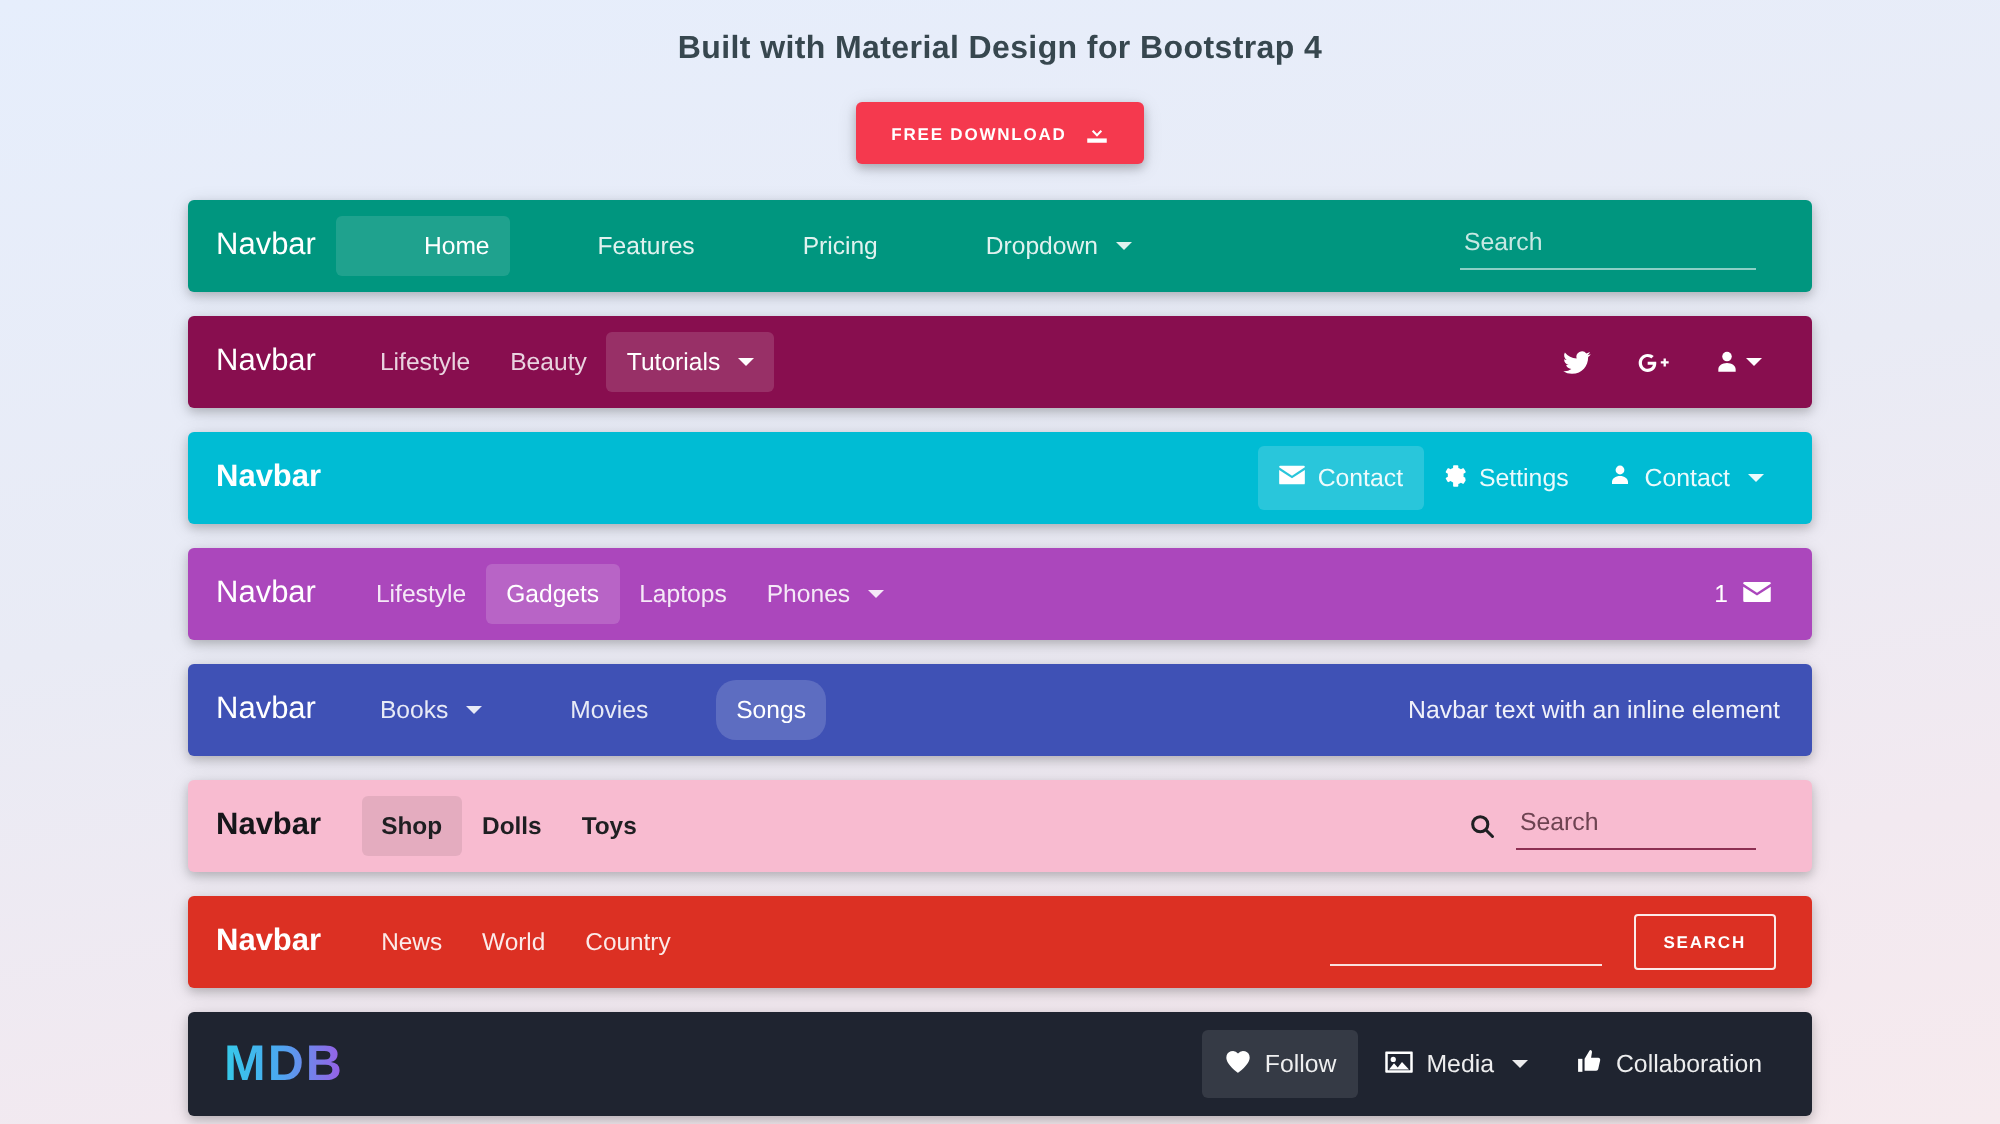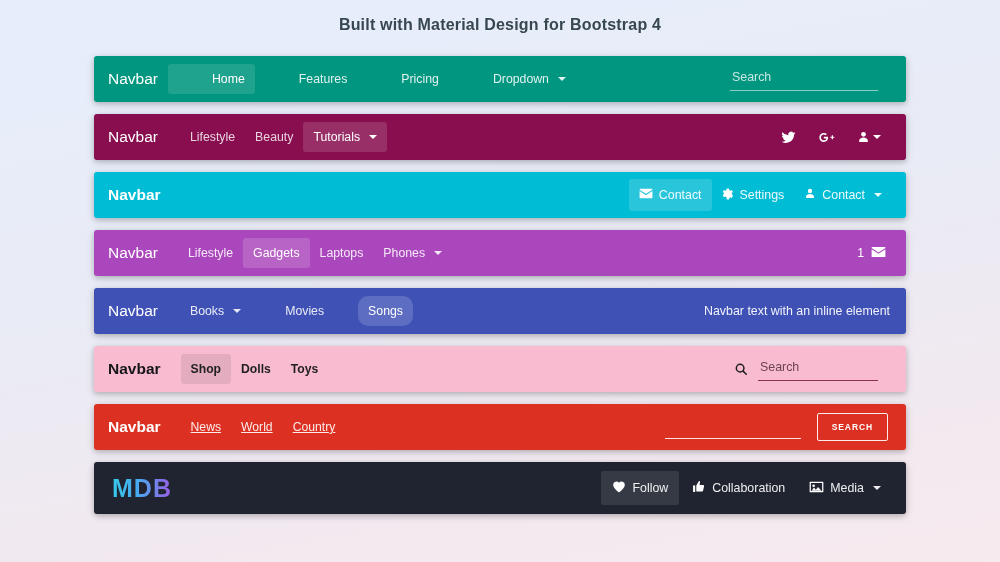--- a/index.html
+++ b/index.html
@@ -162,21 +162,21 @@
     border-bottom: 1px solid #8d2f52;
     width: 120px;
   }
   .nav-pink .search input::placeholder { color: #6d4351; }
   .nav-pink .srch-icon { color: #1f1f22; margin-right: 10px; display:inline-flex; cursor:pointer; }
   .nav-pink .right { margin-right: 14px; }
 
   
   .nav-red { background: #dc3023; color: #fff; }
   .nav-red .brand { color: #fff; font-weight: bold; }
-  .nav-red .link { color: rgba(255,255,255,.9); font-size: 12.2px; text-decoration: underline; }
+  .nav-red .link { color: rgba(255,255,255,.9); font-size: 12.2px; }
   .nav-red .links { margin-left: 10px; }
   .nav-red .right { gap: 16px; margin-right: 4px; }
   .red-input {
     background: transparent;
     border: none;
     border-bottom: 1px solid rgba(255,255,255,.85);
     outline: none;
     width: 136px;
     padding: 3px 2px 6px;
     color: #fff;
@@ -213,20 +213,31 @@
   }
   .nav-dark .link { color: rgba(255,255,255,.92); font-size: 12.4px; padding: 9px 11px; }
   .nav-dark .link.active { background: rgba(255,255,255,.1); }
   .nav-dark .right { gap: 2px; }
 </style>
 </head>
 <body>
 
 <div class="hero">
   <h1 class="hero-title">Built with Material Design for Bootstrap 4</h1>
+  <div class="dl-wrap">
+    <button class="dl-btn">
+      <span>FREE DOWNLOAD</span>
+      <span>
+        <svg width="13" height="13" viewBox="0 0 24 24" fill="#fff" aria-hidden="true">
+          <path d="M12 3v9.6l3.3-3.3 1.4 1.4L12 15.4l-4.7-4.7 1.4-1.4L12 12.6V3h0z"></path>
+          <path d="M3 17h18v4H3z"></path>
+        </svg>
+      </span>
+    </button>
+  </div>
 </div>
 
 <div class="stack">
 
   <nav class="nav nav-teal">
     <span class="brand">Navbar</span>
     <div class="links">
       <span class="link active">Home</span>
       <span class="link">Features</span>
       <span class="link">Pricing</span>
@@ -385,34 +396,34 @@
       <span class="link active">
         <span>
           <svg width="14" height="13" viewBox="0 0 24 22" fill="#fff" aria-hidden="true">
             <path d="M12 21S2 14.3 2 7.9A5.6 5.6 0 0 1 12 4.6 5.6 5.6 0 0 1 22 7.9C22 14.3 12 21 12 21z"></path>
           </svg>
         </span>
         <span>Follow</span>
       </span>
       <span class="link">
         <span>
-          <svg width="14" height="13" viewBox="0 0 24 24" fill="#fff" aria-hidden="true">
-            <path d="M1 10h4v12H1z"></path>
-            <path d="M7 10l4.6-7.6c.4-.7 1.4-.6 1.9.1.3.5.4 1 .3 1.6L13 9h6.6c1.2 0 2.1 1.1 1.8 2.3l-1.8 8A2 2 0 0 1 17.7 21H7V10z"></path>
-          </svg>
-        </span>
-        <span>Collaboration</span>
-      </span>
-      <span class="link">
-        <span>
           <svg width="15" height="12" viewBox="0 0 24 19" fill="#fff" aria-hidden="true">
             <path d="M1.8 1h20.4c.5 0 .8.4.8.8v15.4c0 .4-.3.8-.8.8H1.8a.8.8 0 0 1-.8-.8V1.8c0-.4.3-.8.8-.8zm1.2 2v13h18V3H3z"></path>
             <circle cx="7.4" cy="7.4" r="2.1"></circle>
             <path d="M4 15.4l4-5 3 3.4 3.4-4.4 5.6 6z"></path>
           </svg>
         </span>
         <span>Media</span>
         <i class="caret"></i>
       </span>
+      <span class="link">
+        <span>
+          <svg width="14" height="13" viewBox="0 0 24 24" fill="#fff" aria-hidden="true">
+            <path d="M1 10h4v12H1z"></path>
+            <path d="M7 10l4.6-7.6c.4-.7 1.4-.6 1.9.1.3.5.4 1 .3 1.6L13 9h6.6c1.2 0 2.1 1.1 1.8 2.3l-1.8 8A2 2 0 0 1 17.7 21H7V10z"></path>
+          </svg>
+        </span>
+        <span>Collaboration</span>
+      </span>
     </div>
   </nav>
 
 </div>
 
 </body></html>

